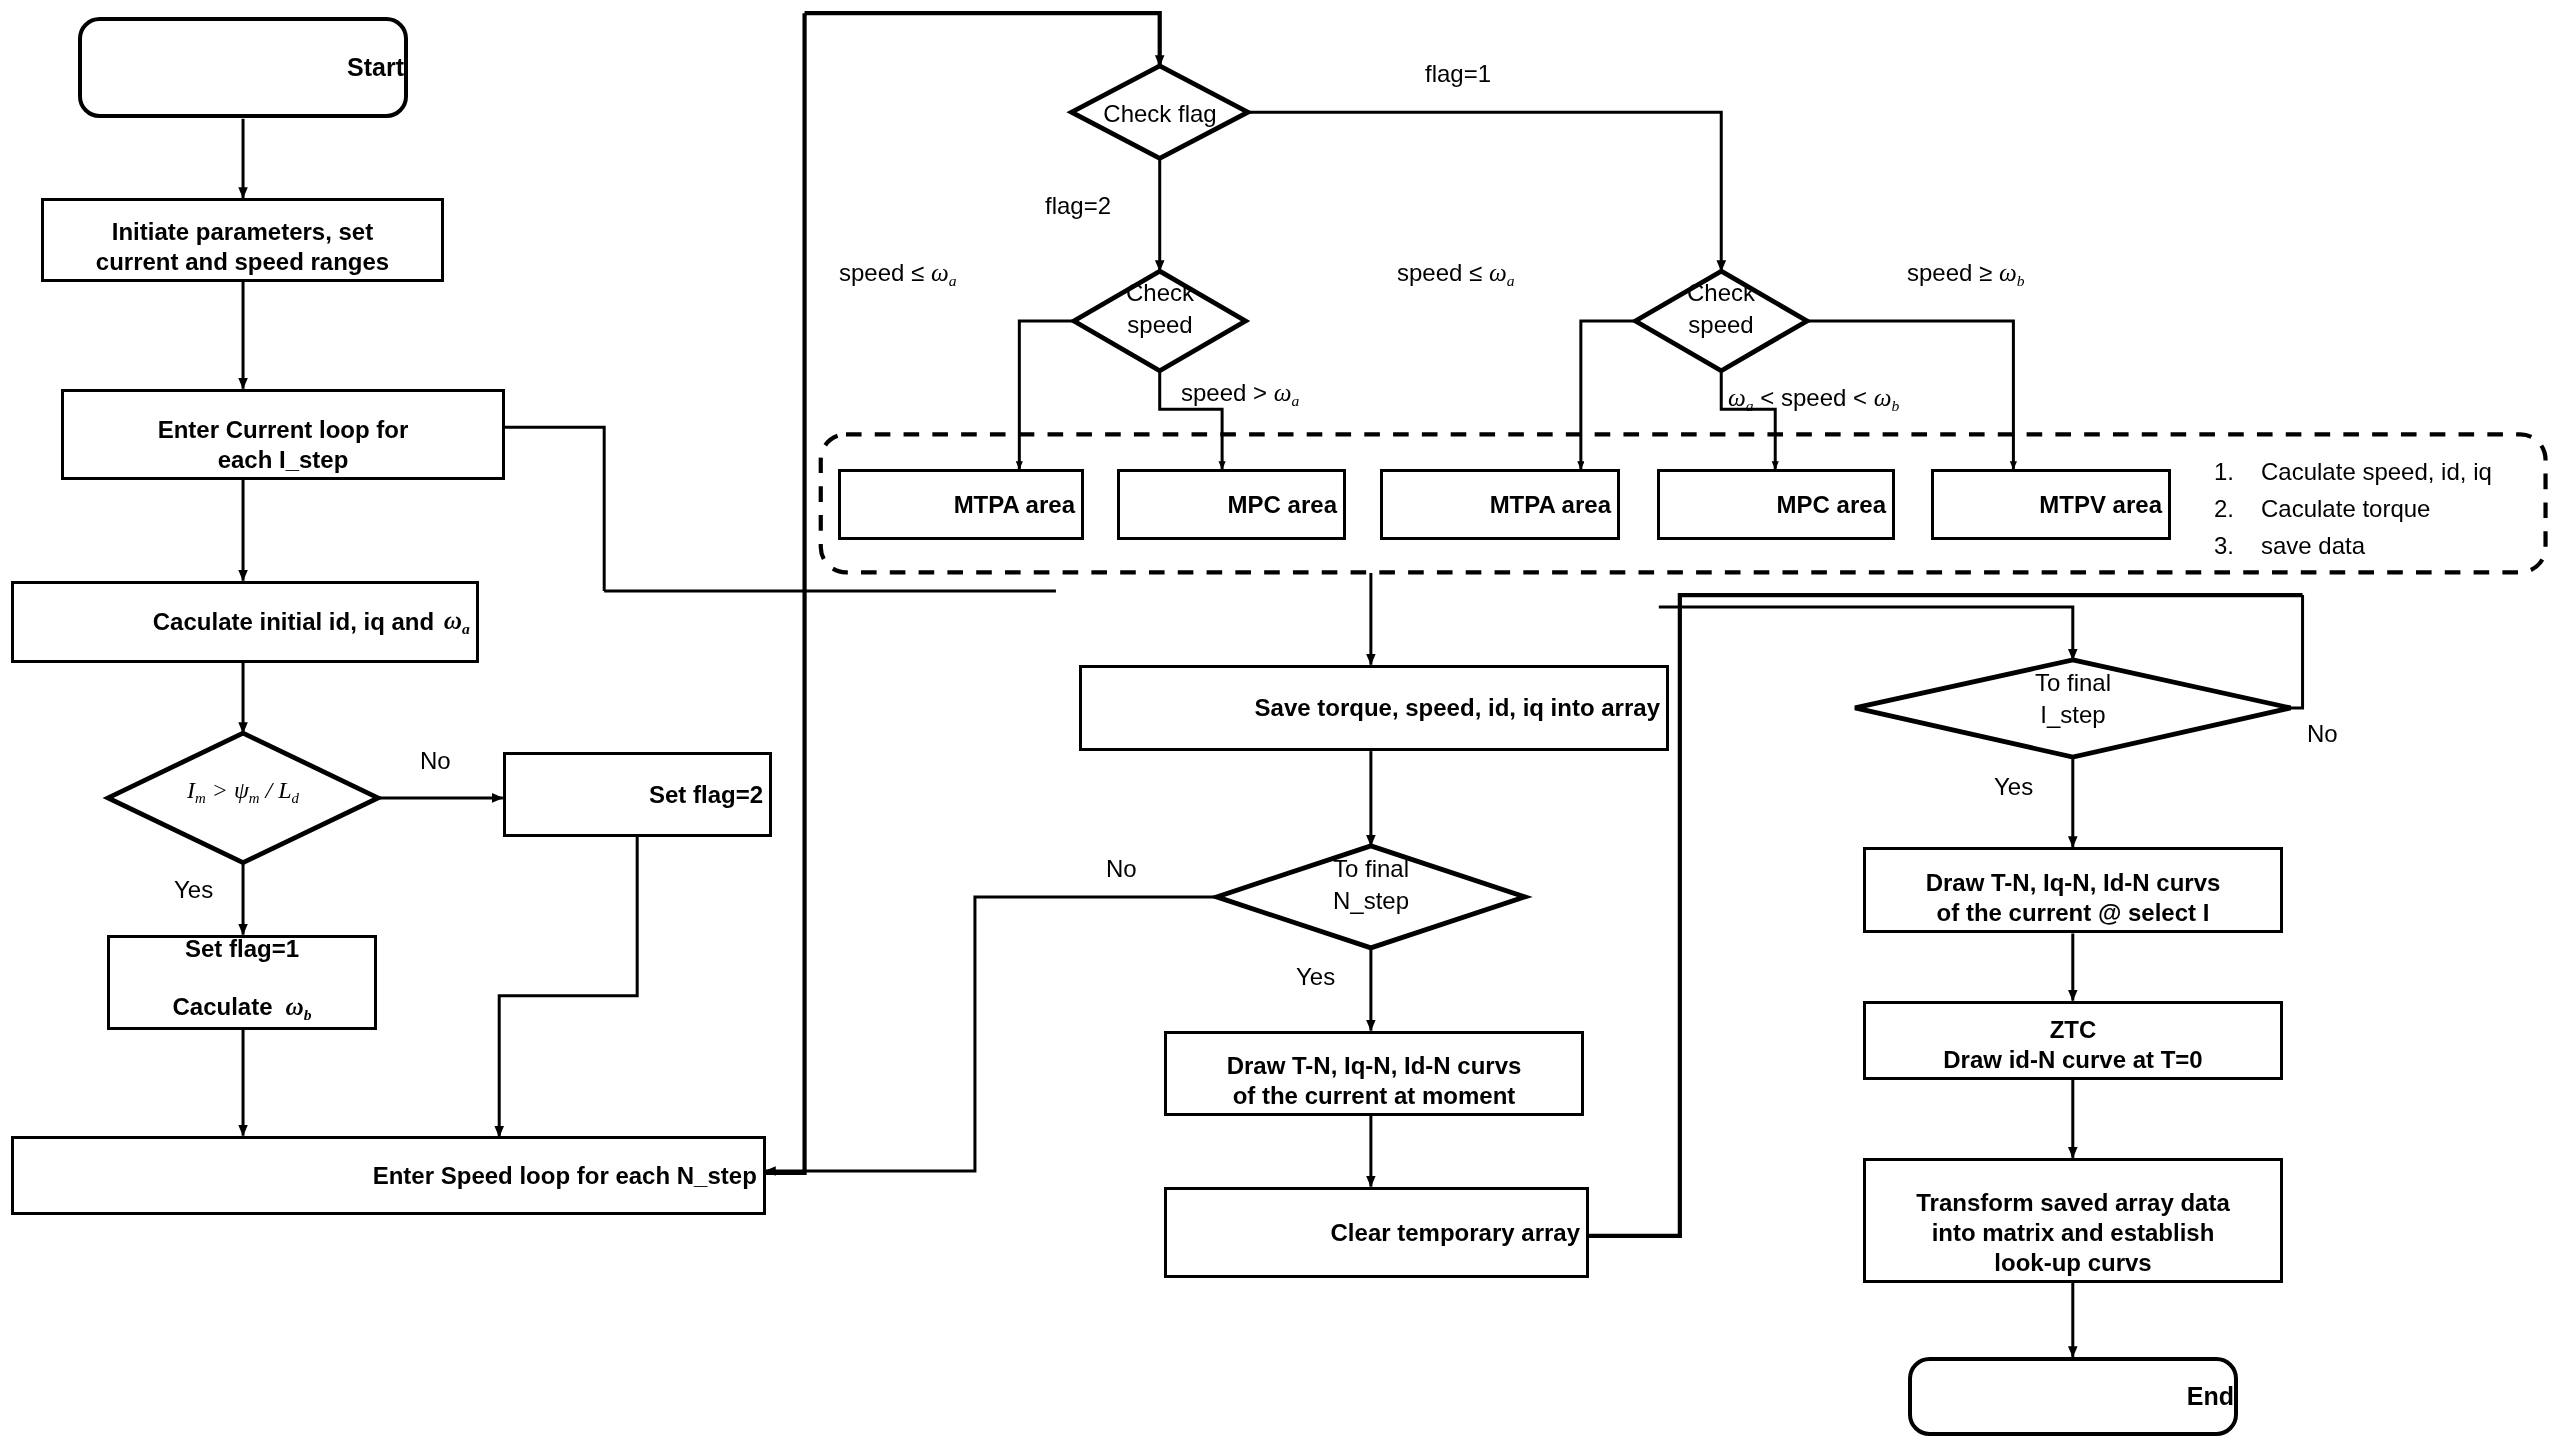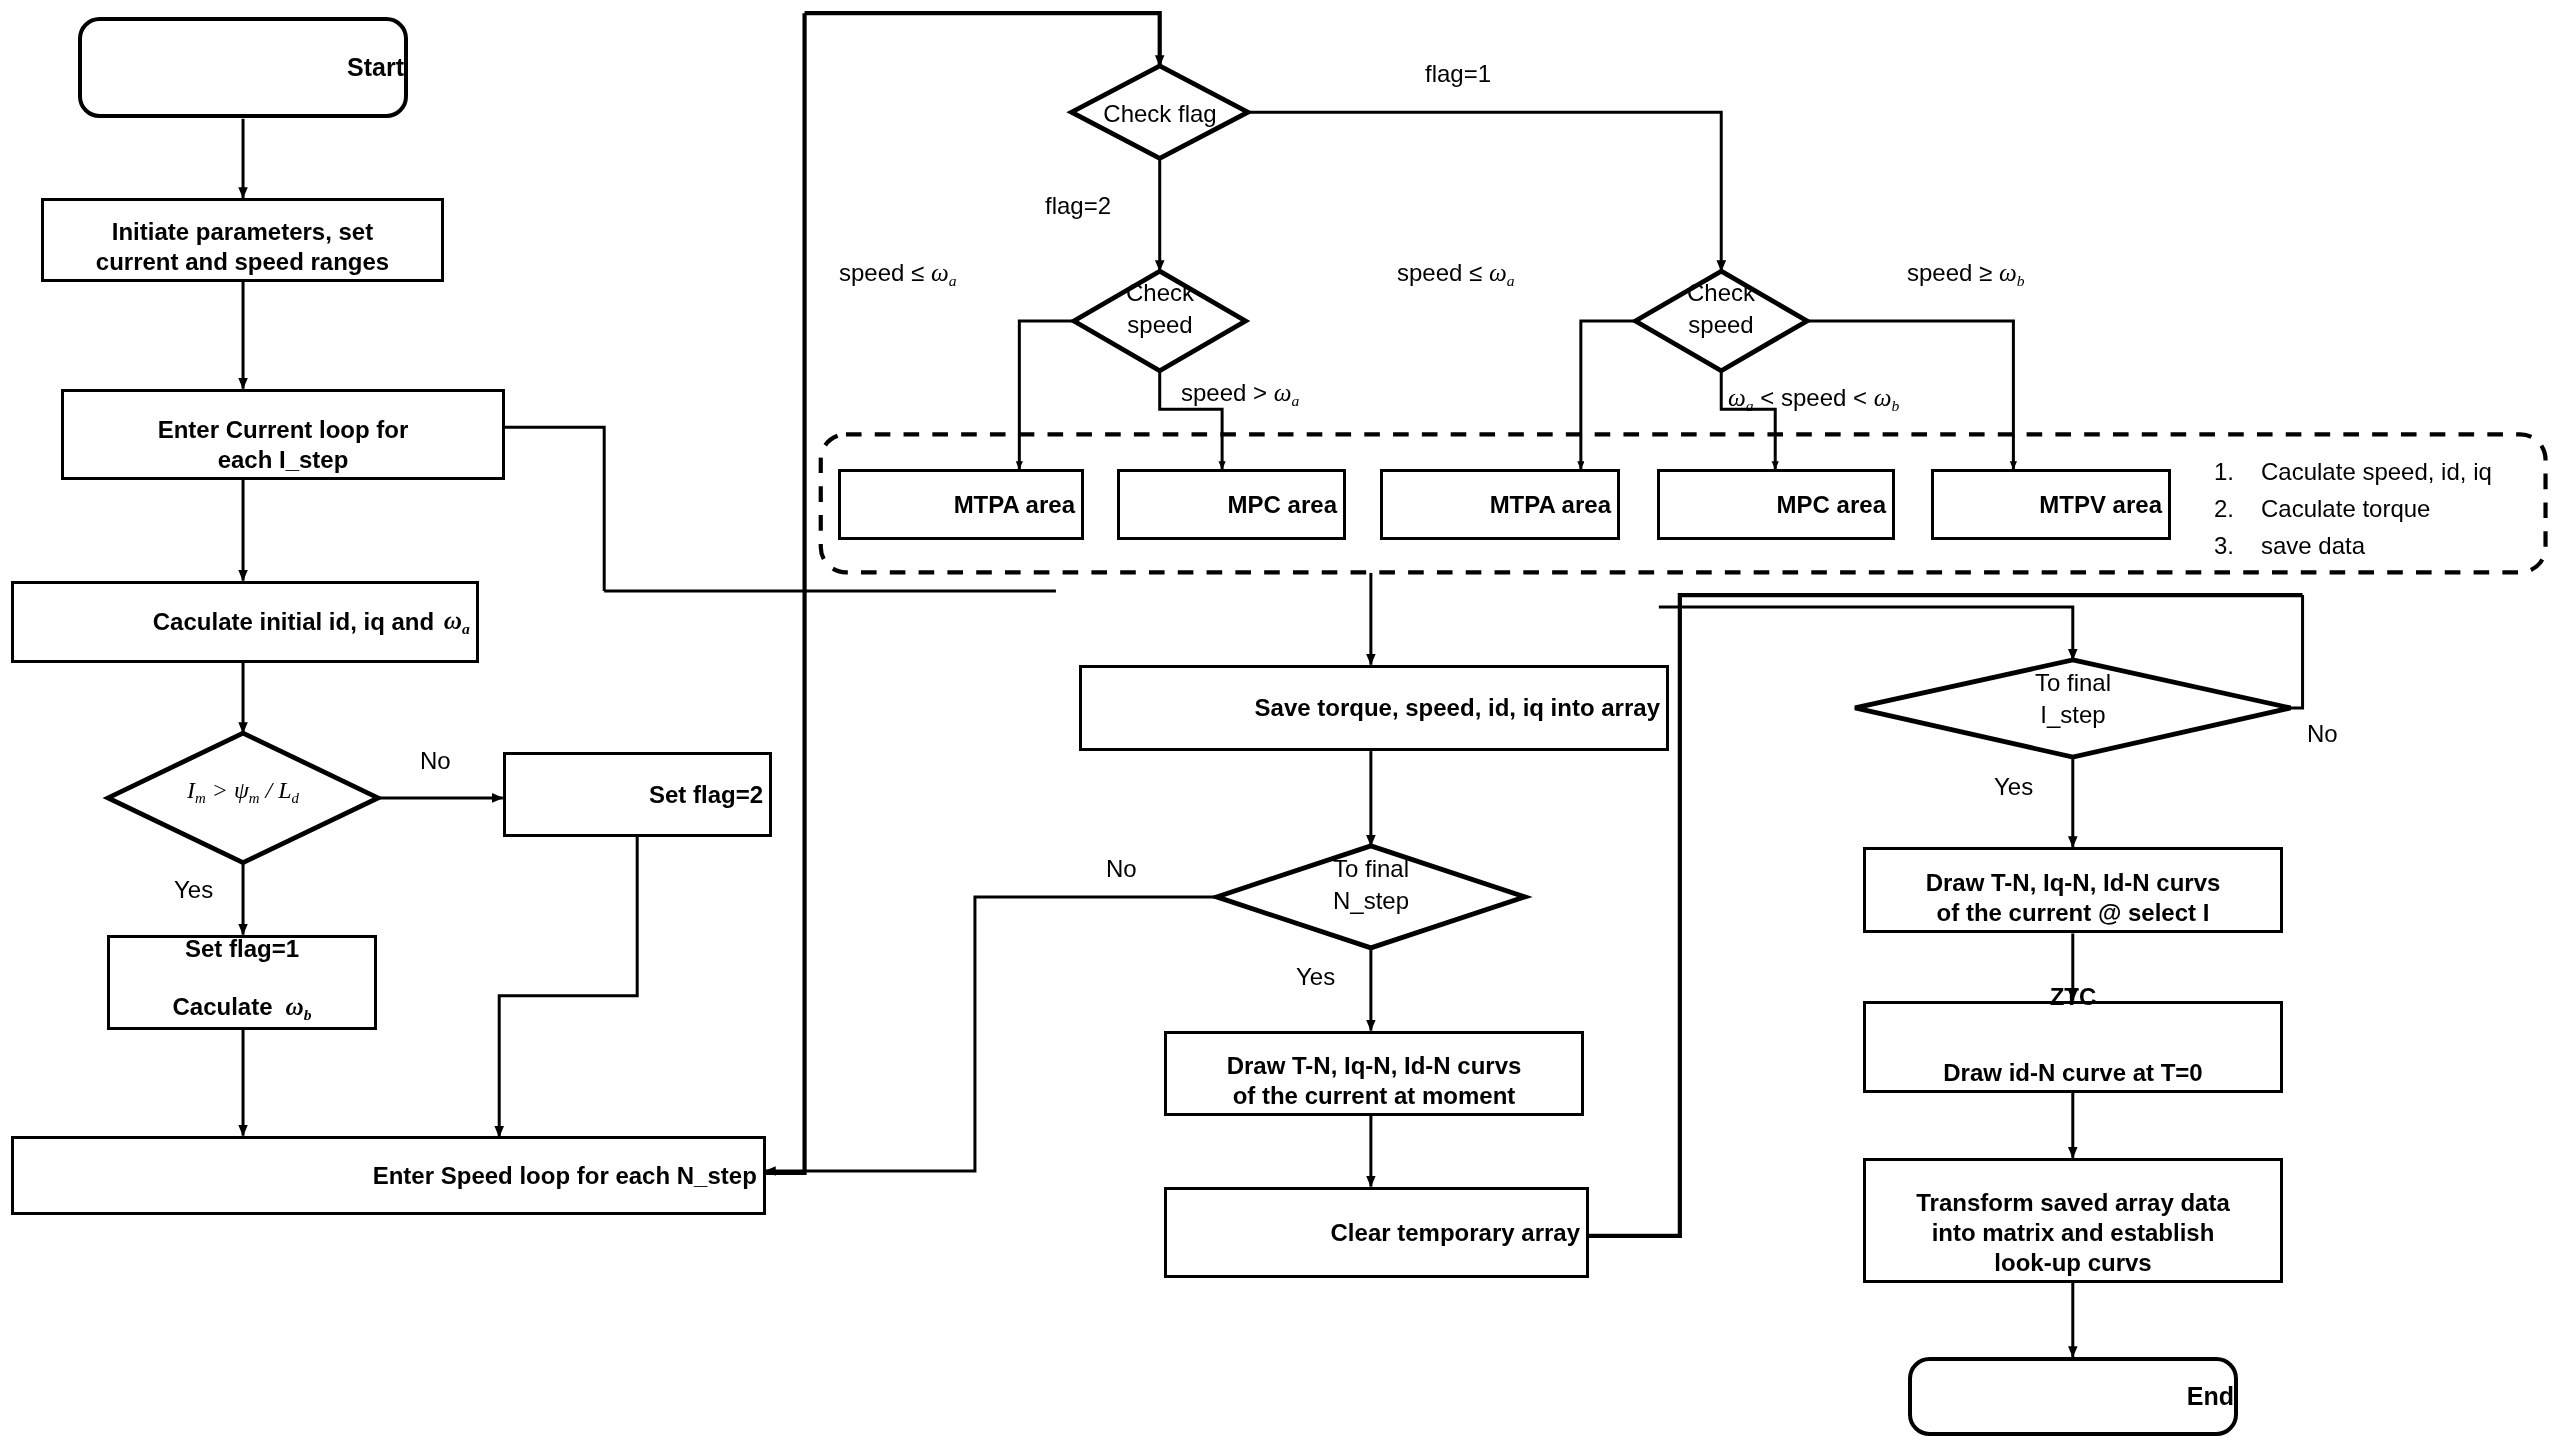--- a/index.html
+++ b/index.html
@@ -213,21 +213,21 @@
   <div class="dlabel" style="left:1989px;top:667px;width:168px;">
     <div>To final</div>
     <div>I_step</div>
   </div>
 
   <div class="node proc" style="left:1863px;top:847px;width:420px;height:86px;flex-direction:column;">
     <span>Draw T-N, Iq-N, Id-N curvs</span>
     <span>of the current @ select I</span>
   </div>
 
-  <div class="node proc" style="left:1863px;top:1001px;width:420px;height:92px;flex-direction:column;gap:46px;">
+  <div class="node proc" style="left:1863px;top:1001px;width:420px;height:79px;flex-direction:column;">
     <span>ZTC</span>
     <span>Draw id-N curve at T=0</span>
   </div>
 
   <div class="node proc" style="left:1863px;top:1158px;width:420px;height:125px;flex-direction:column;">
     <span>Transform saved array data</span>
     <span>into matrix and establish</span>
     <span>look-up curvs</span>
   </div>
 

